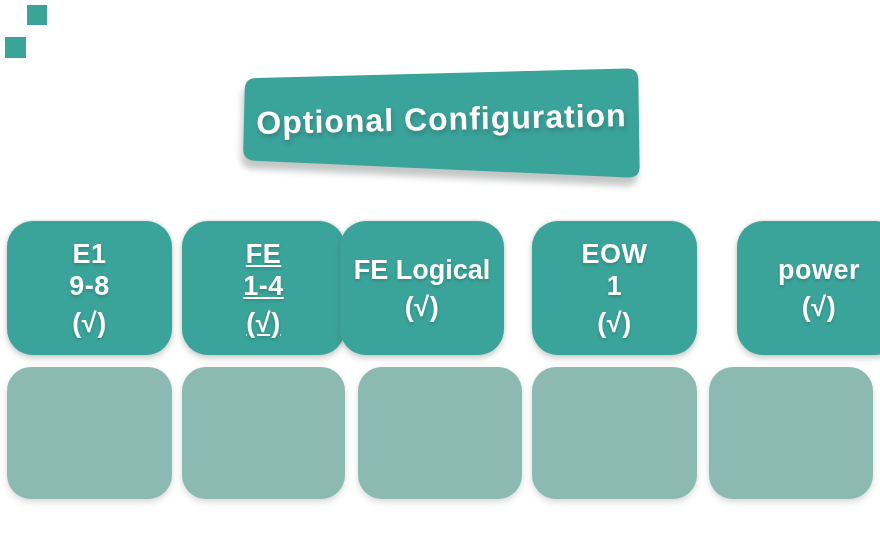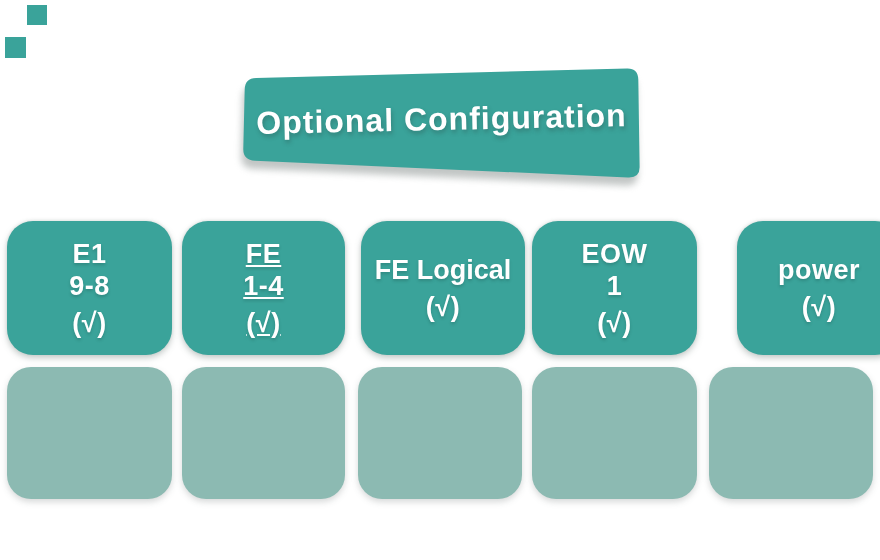--- a/index.html
+++ b/index.html
@@ -55,21 +55,21 @@
     font-size: 27px; font-weight: bold;
     line-height: 32px;
     letter-spacing: 0.5px;
     text-shadow: 0 2px 3px rgba(20,60,55,0.25);
     box-shadow: 0 3px 6px rgba(90,105,100,0.35), 0 -1px 3px rgba(90,105,100,0.12);
     z-index: 2;
   }
   .card .check-line { margin-top: 5px; }
   .card.c1 { left: 7px; width: 165px; }
   .card.c2 { left: 182px; width: 163px; text-decoration: underline; }
-  .card.c3 { left: 361px; }
+  .card.c3 { left: 340px; }
   .card.c4 { left: 532px; width: 165px; }
   .card.c5 { left: 709px; margin-left: 28px; }
   .card.c3 .l1, .card.c3 .l2 { letter-spacing: 0; }
   .placeholder {
     position: absolute;
     width: 164px; height: 132px;
     top: 367px;
     background: var(--light-teal);
     border-radius: 24px;
     box-shadow: 0 3px 6px rgba(110,120,118,0.28);

